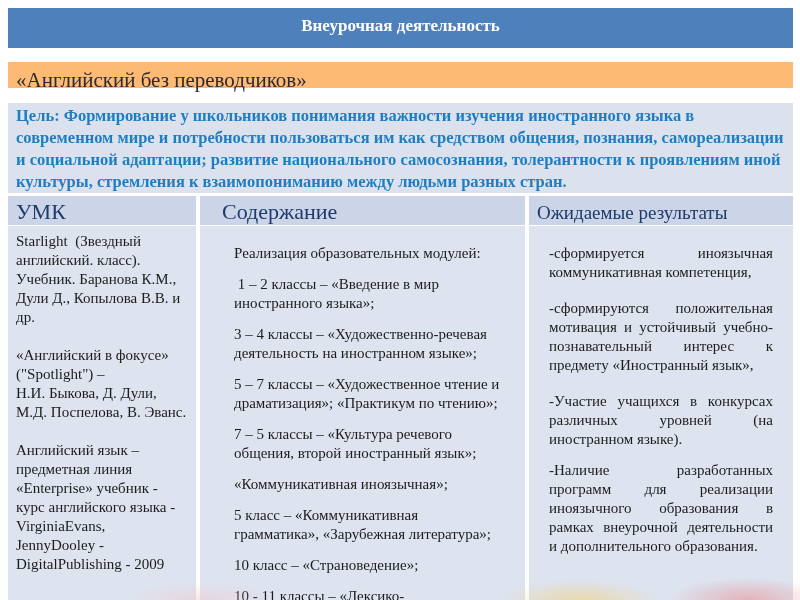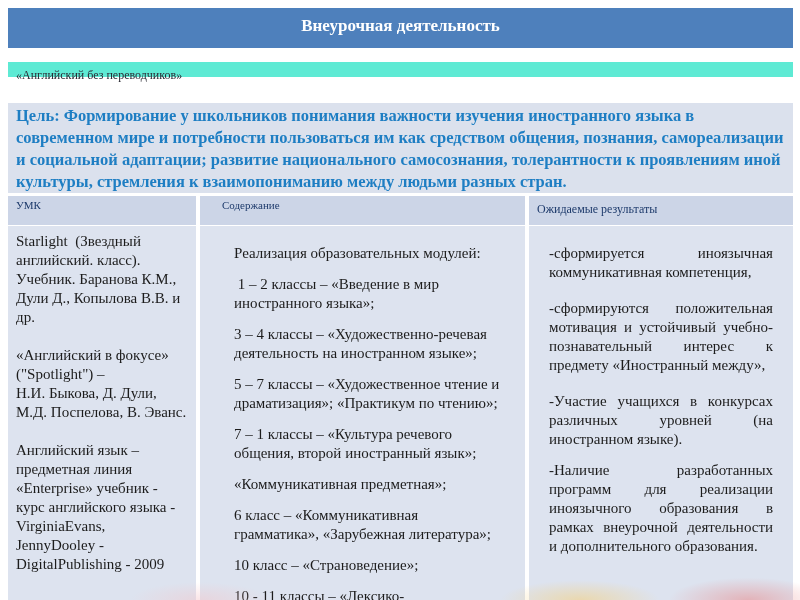--- a/index.html
+++ b/index.html
@@ -20,46 +20,46 @@
   .decor-red-right  { left:670px; bottom:0; width:130px; height:22px;
     background:radial-gradient(ellipse at 60% 100%, rgba(233,130,130,0.5), rgba(233,130,130,0) 72%); }
 
   .titlebar {
     position:absolute; left:8px; top:8px; width:785px; height:40px;
     background:#4e80bc; color:#ffffff;
     font-size:17px; font-weight:bold; text-align:center;
     padding-top:8px; box-sizing:border-box;
   }
   .program-row {
-    position:absolute; left:8px; top:62px; width:785px; height:15px;
-    background:#5eead4; color:#2a2a33; font-size:12px;
+    position:absolute; left:8px; top:62px; width:785px; height:26px;
+    background:#fdba74; color:#2a2a33; font-size:21px;
     padding:6px 8px 0 8px; box-sizing:border-box;
   }
   .goal-row {
     position:absolute; left:8px; top:103px; width:785px; height:90px;
     background:#dbe1ed; color:#1e7ec3; font-size:16.5px; line-height:22px;
     padding:2px 6px 0 8px; box-sizing:border-box;font-weight:bold;
   }
 
   .table { position:absolute; left:8px; top:196px; width:785px; }
   .thead { display:flex; gap:4px; height:29px; }
   .tbody { display:flex; gap:4px; margin-top:1px; height:416px; }
 
   .hcell {
     background:#ccd5e7; color:#1d3a6b; box-sizing:border-box;
-    padding:3px 8px 0 8px; font-size:11px;
+    padding:3px 8px 0 8px; font-size:22px;
   }
   .bcell {
     background:#dde3ef; color:#1c1c1c; box-sizing:border-box;
     padding:6px 8px; font-size:15px; line-height:19px; overflow:hidden;
   }
   .c1 { width:188px; }
   .c2 { width:325px;padding-left:22px; }
   .c3 { width:264px; }
-  .hcell.c3 { font-size:12px; padding-top:6px; }
+  .hcell.c3 { font-size:19px; padding-top:6px; }
 
   .c1 .para { white-space:pre-wrap; margin:0 0 19px 0; }
   .c2 .line { white-space:pre-wrap; margin:12px; }
   .c3 .para { text-align:justify; margin:12px; }
   .c3 .para.gap { margin-bottom:17px; }
 </style>
 </head>
 <body>
 
 <div class="slide">
@@ -89,30 +89,30 @@
         <p class="para">«Английский в фокусе» ("Spotlight") –
 Н.И. Быкова, Д. Дули, М.Д. Поспелова, В. Эванс.</p>
         <p class="para">Английский язык – предметная линия «Enterprise» учебник - курс английского языка - VirginiaEvans, JennyDooley - DigitalPublishing - 2009</p>
       </div>
 
       <div class="bcell c2">
         <p class="line">Реализация образовательных модулей:</p>
         <p class="line"> 1 – 2 классы – «Введение в мир иностранного языка»;</p>
         <p class="line">3 – 4 классы – «Художественно-речевая деятельность на иностранном языке»;</p>
         <p class="line">5 – 7 классы – «Художественное чтение и драматизация»; «Практикум по чтению»;</p>
-        <p class="line">7 – 1 классы – «Культура речевого общения, второй иностранный язык»;</p>
-        <p class="line">«Коммуникативная предметная»;</p>
-        <p class="line">6 класс – «Коммуникативная грамматика», «Зарубежная литература»;</p>
+        <p class="line">7 – 5 классы – «Культура речевого общения, второй иностранный язык»;</p>
+        <p class="line">«Коммуникативная иноязычная»;</p>
+        <p class="line">5 класс – «Коммуникативная грамматика», «Зарубежная литература»;</p>
         <p class="line">10 класс – «Страноведение»;</p>
         <p class="line">10 - 11 классы – «Лексико-грамматический практикум».</p>
       </div>
 
       <div class="bcell c3">
         <p class="para gap">-сформируется иноязычная коммуникативная компетенция,</p>
-        <p class="para gap">-сформируются положительная мотивация и устойчивый учебно-познавательный интерес к предмету «Иностранный между»,</p>
+        <p class="para gap">-сформируются положительная мотивация и устойчивый учебно-познавательный интерес к предмету «Иностранный язык»,</p>
         <p class="para">-Участие учащихся в конкурсах различных уровней (на иностранном языке).</p>
         <p class="para">-Наличие разработанных программ для реализации иноязычного образования в рамках внеурочной деятельности и дополнительного образования.</p>
       </div>
 
     </div>
   </div>
 
   <div class="decor decor-pink-left"></div>
   <div class="decor decor-yellow"></div>
   <div class="decor decor-red-right"></div>

